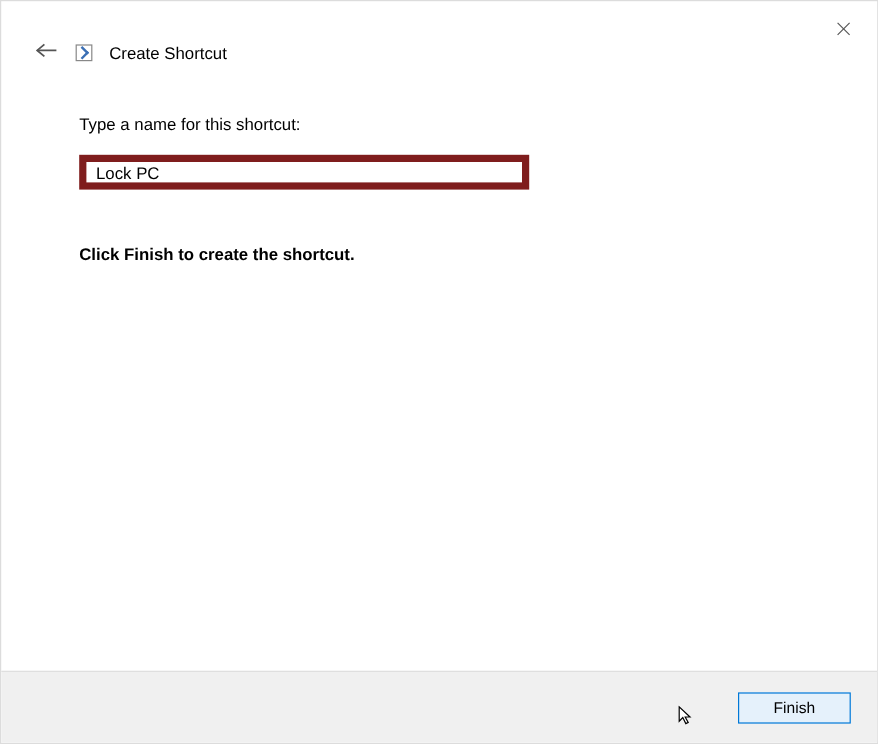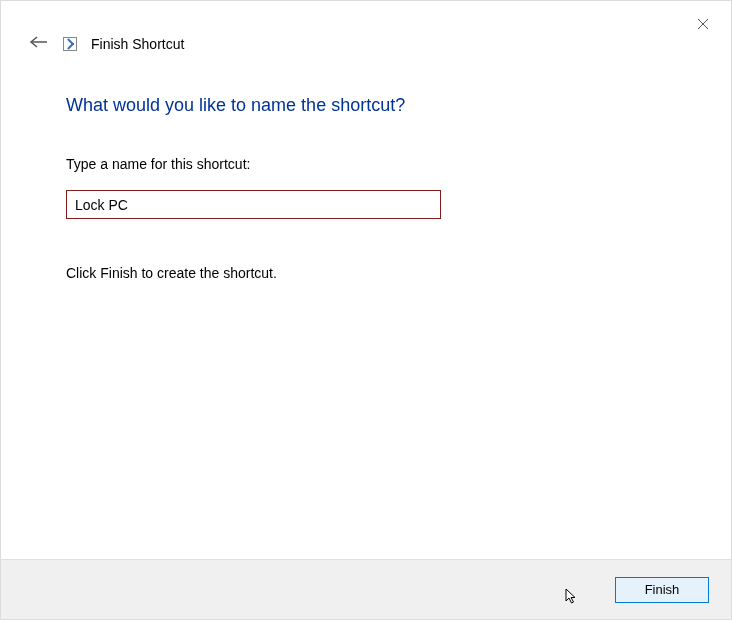--- a/index.html
+++ b/index.html
@@ -88,31 +88,32 @@
       margin-bottom: 40px;
     }
     .label {
       font-size: 14px;
       color: #000;
       margin-bottom: 18px;
     }
     .name-input {
       width: 375px;
       height: 29px;
-      border: 1px solid #7f1d1d;
+      border: 6px solid #7f1d1d;
       padding: 4px 8px;
       font-family: inherit;
       font-size: 14px;
       outline: none;
       background: #fff;
     }
     .instruction {
       font-size: 14px;
       color: #000;
       margin-top: 46px;
+      font-weight: bold;
     }
     .footer {
       position: absolute;
       bottom: 0;
       left: 0;
       right: 0;
       height: 60px;
       background: #f0f0f0;
       border-top: 1px solid #dfdfdf;
       display: flex;
@@ -161,25 +162,24 @@
 <div class="header-row">
   <div class="back-arrow">
     <span>
       <svg viewBox="0 0 20 14">
           <line x1="2" y1="7" x2="18" y2="7" stroke="currentColor" stroke-width="1.5"></line>
           <polyline points="8,2 2,7 8,12" fill="none" stroke="currentColor" stroke-width="1.5"></polyline>
         </svg>
     </span>
   </div>
   <div class="shortcut-icon"></div>
-  <div class="wizard-title">Finish Shortcut</div>
+  <div class="wizard-title">Create Shortcut</div>
 </div>
 
 <div class="content">
-  <div class="heading">What would you like to name the shortcut?</div>
   <div class="label">Type a name for this shortcut:</div>
   <input type="text" class="name-input" value="Lock PC" style="">
   <div class="instruction">Click Finish to create the shortcut.</div>
 </div>
 
 <div class="footer">
   <button class="btn primary">Finish</button>
 </div>
 
 <div class="cursor">

